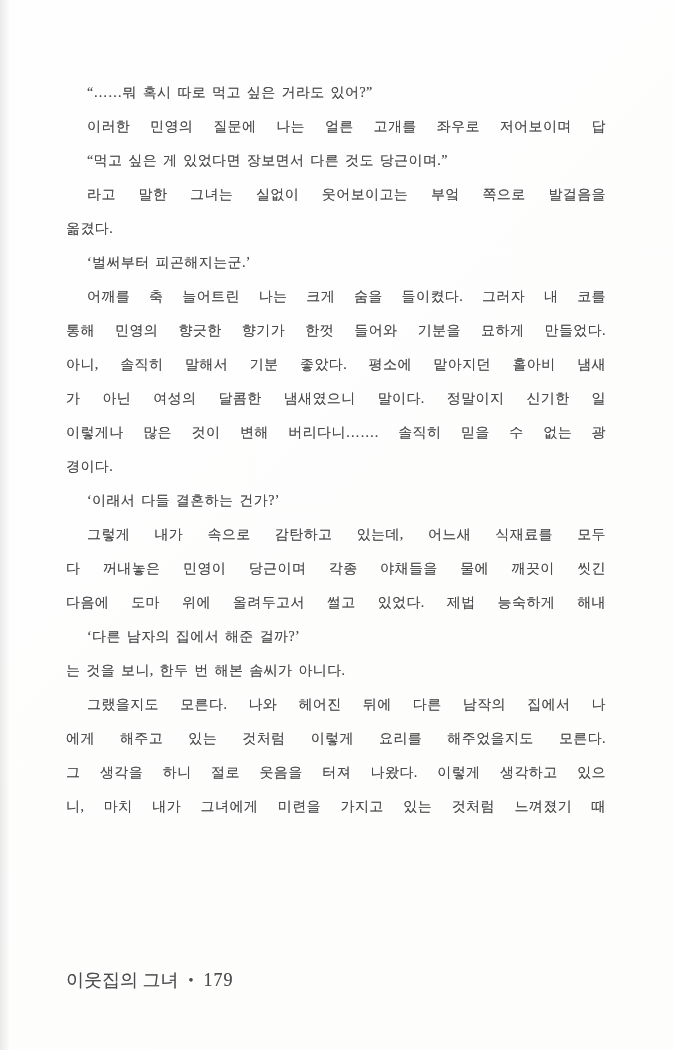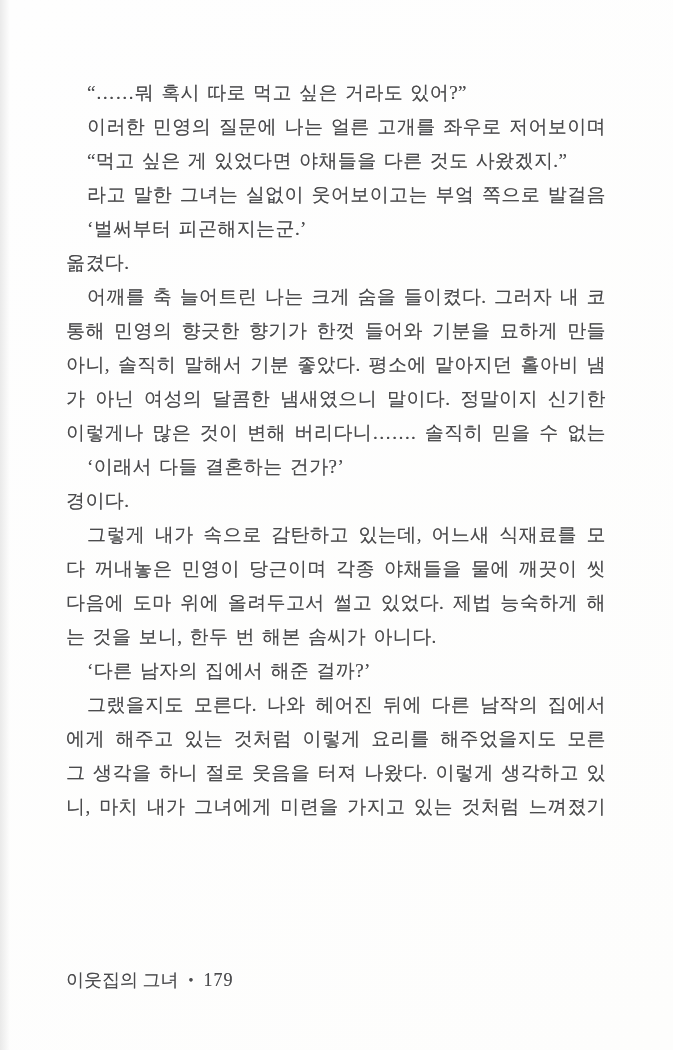--- a/index.html
+++ b/index.html
@@ -25,21 +25,21 @@
     background: linear-gradient(to right, rgba(90,90,90,0.12), rgba(90,90,90,0));
     pointer-events: none;
   }
   .text-block {
     position: absolute;
     left: 66px;
     top: 76px;
     width: 540px;
   }
   .line {
-    font-size: 19px;
+    font-size: 14px;
     line-height: 34px;
     height: 34px;
     overflow: hidden;
     letter-spacing: 0.4px;
     word-spacing: 2px;
     text-align: justify;
     text-align-last: left;
     white-space: normal;
     text-shadow: 0 0 0.6px rgba(75,75,77,0.55);
   }
@@ -73,36 +73,36 @@
 </head>
 <body>
 
 <div class="page">
   <div class="edge-shadow"></div>
 
   <div class="text-block">
 
   <div class="line indent">“……뭐 혹시 따로 먹고 싶은 거라도 있어?”</div>
       <div class="line indent fill">이러한 민영의 질문에 나는 얼른 고개를 좌우로 저어보이며 답</div>
-      <div class="line indent">“먹고 싶은 게 있었다면 야채들을 다른 것도 사왔겠지.”</div>
+      <div class="line indent">“먹고 싶은 게 있었다면 장보면서 다른 것도 당근이며.”</div>
       <div class="line indent fill">라고 말한 그녀는 실없이 웃어보이고는 부엌 쪽으로 발걸음을</div>
+      <div class="line">옮겼다.</div>
       <div class="line indent">‘벌써부터 피곤해지는군.’</div>
-      <div class="line">옮겼다.</div>
       <div class="line indent fill">어깨를 축 늘어트린 나는 크게 숨을 들이켰다. 그러자 내 코를</div>
       <div class="line fill">통해 민영의 향긋한 향기가 한껏 들어와 기분을 묘하게 만들었다.</div>
       <div class="line fill">아니, 솔직히 말해서 기분 좋았다. 평소에 맡아지던 홀아비 냄새</div>
       <div class="line fill">가 아닌 여성의 달콤한 냄새였으니 말이다. 정말이지 신기한 일</div>
       <div class="line fill">이렇게나 많은 것이 변해 버리다니……. 솔직히 믿을 수 없는 광</div>
+      <div class="line">경이다.</div>
       <div class="line indent">‘이래서 다들 결혼하는 건가?’</div>
-      <div class="line">경이다.</div>
       <div class="line indent fill">그렇게 내가 속으로 감탄하고 있는데, 어느새 식재료를 모두</div>
       <div class="line fill">다 꺼내놓은 민영이 당근이며 각종 야채들을 물에 깨끗이 씻긴</div>
       <div class="line fill">다음에 도마 위에 올려두고서 썰고 있었다. 제법 능숙하게 해내</div>
+      <div class="line indent">‘다른 남자의 집에서 해준 걸까?’</div>
       <div class="line">는 것을 보니, 한두 번 해본 솜씨가 아니다.</div>
-      <div class="line indent">‘다른 남자의 집에서 해준 걸까?’</div>
       <div class="line indent fill">그랬을지도 모른다. 나와 헤어진 뒤에 다른 남작의 집에서 나</div>
       <div class="line fill">에게 해주고 있는 것처럼 이렇게 요리를 해주었을지도 모른다.</div>
       <div class="line fill">그 생각을 하니 절로 웃음을 터져 나왔다. 이렇게 생각하고 있으</div>
       <div class="line fill">니, 마치 내가 그녀에게 미련을 가지고 있는 것처럼 느껴졌기 때</div>
     </div>
 
   <div class="footer">
     <span>이웃집의 그녀</span><span class="sep">•</span><span class="pagenum">179</span>
   </div>
 </div>

